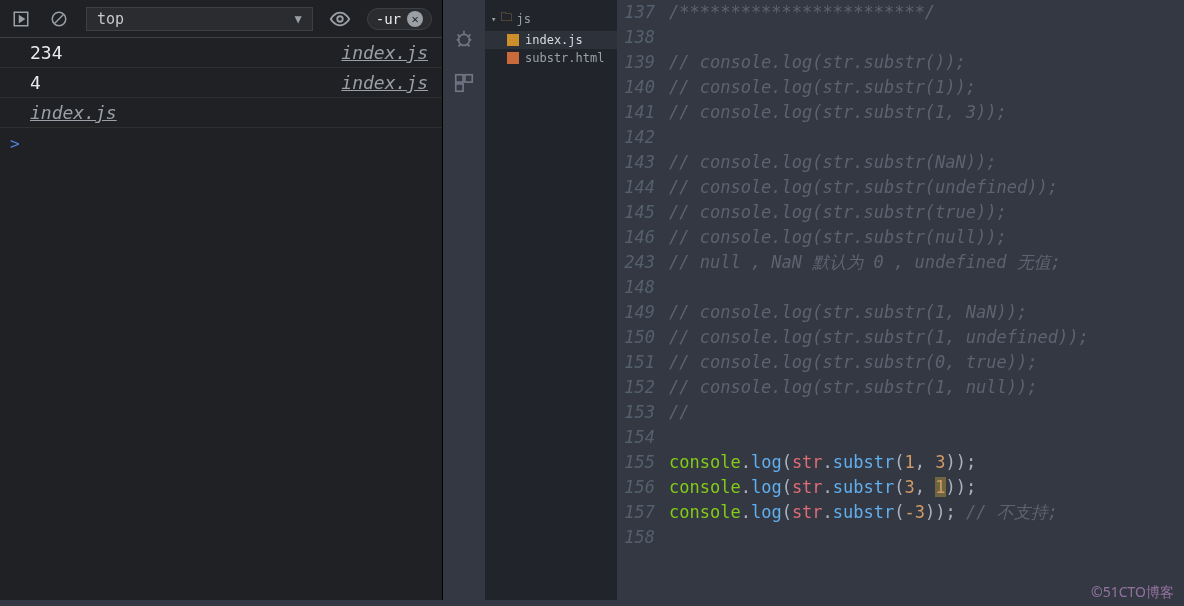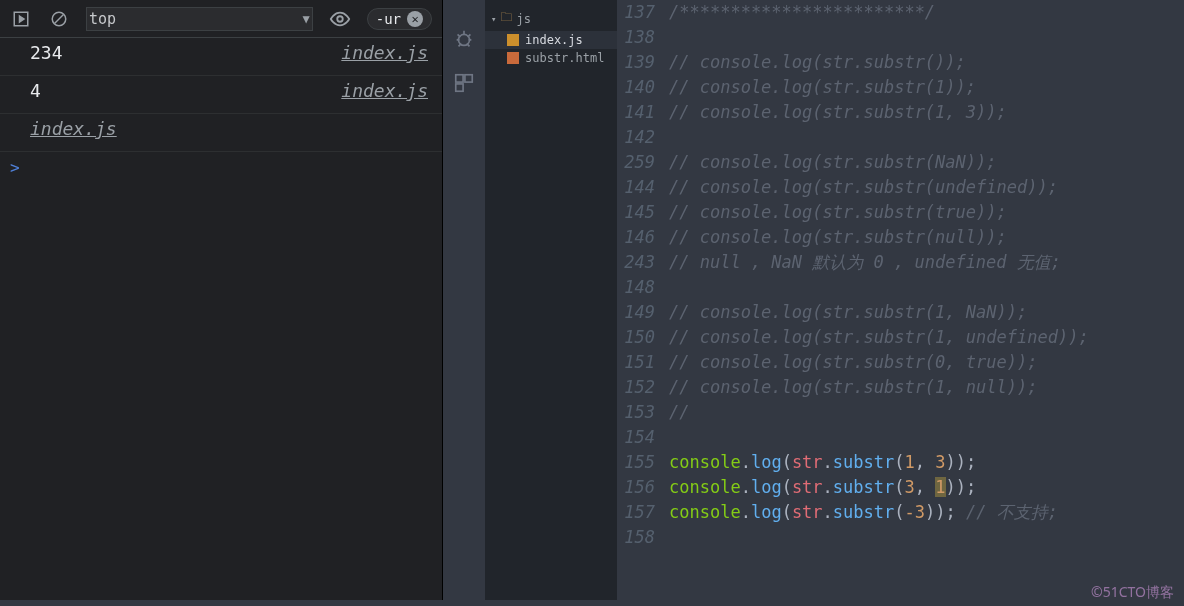--- a/index.html
+++ b/index.html
@@ -3,27 +3,27 @@
 <meta charset="utf-8">
 <style>
   * { margin:0; padding:0; box-sizing:border-box; }
   html,body { width:1184px; height:606px; overflow:hidden; font-family:Menlo,Consolas,monospace; }
   body { background:#333842; display:flex; position:relative; }
 
   
   .devtools { width:443px; height:600px; background:#202124; color:#e8eaed; display:flex; flex-direction:column; border-right:1px solid #000; }
   .dt-toolbar { height:38px; display:flex; align-items:center; gap:16px; padding:0 10px; border-bottom:1px solid #3c4043; font-size:15px; }
   .dt-toolbar .ico { width:22px; height:22px; display:flex; align-items:center; justify-content:center; color:#9aa0a6; }
-  .dt-top { flex:1; display:flex; align-items:center; gap:8px; background:#2b2c2f; border-radius:0; padding:2px 2px; color:#c7c9cc; border:1px solid #3c4043; }
+  .dt-top { flex:1; display:flex; align-items:center; gap:8px; background:#2b2c2f; border-radius:0; padding:2px 10px; color:#c7c9cc; border:1px solid #3c4043; }
   .dt-top .chev { margin-left:auto; font-size:12px; color:#9aa0a6; }
   .dt-eye { color:#9aa0a6; }
   .dt-filter { background:#2b2c2f; border:1px solid #3c4043; border-radius:12px; padding:2px 8px; color:#e8eaed; font-size:14px; display:flex; gap:6px; }
   .dt-filter .x { background:#9aa0a6; color:#202124; border-radius:50%; width:16px; height:16px; display:flex; align-items:center; justify-content:center; font-size:12px; }
   .dt-rows { font-size:18px; }
-  .dt-row { display:flex; align-items:center; padding:4px 14px 12px 30px; border-bottom:1px solid #2d2f31; }
+  .dt-row { display:flex; align-items:center; padding:4px 14px 4px 30px; border-bottom:1px solid #2d2f31; }
   .dt-row .val { flex:1; color:#e8eaed; }
   .dt-row .src { color:#9aa0a6; text-decoration:underline; font-style:italic; }
   .dt-prompt { color:#4f7fd6; padding:6px 10px; font-size:16px; }
 
   
   .editor { flex:1; height:600px; display:flex; background:#333842; }
   .activity { width:42px; background:#333842; display:flex; flex-direction:column; align-items:center; gap:22px; padding-top:28px; color:#6f7684; }
   .activity .ico { width:22px; height:22px; }
   .sidebar { width:132px; background:#21252b; color:#9aa0a6; font-size:12px; padding-top:6px; }
   .sb-folder { display:flex; align-items:center; gap:4px; padding:2px 6px; }
@@ -129,21 +129,21 @@
   </div>
 
   <div class="code">
     <div class="gutter" id="gutter">
         <div>137</div>
         <div>138</div>
         <div>139</div>
         <div>140</div>
         <div>141</div>
         <div>142</div>
-        <div>259</div>
+        <div>143</div>
         <div>144</div>
         <div>145</div>
         <div>146</div>
         <div>243</div>
         <div>148</div>
         <div>149</div>
         <div>150</div>
         <div>151</div>
         <div>152</div>
         <div>153</div>

